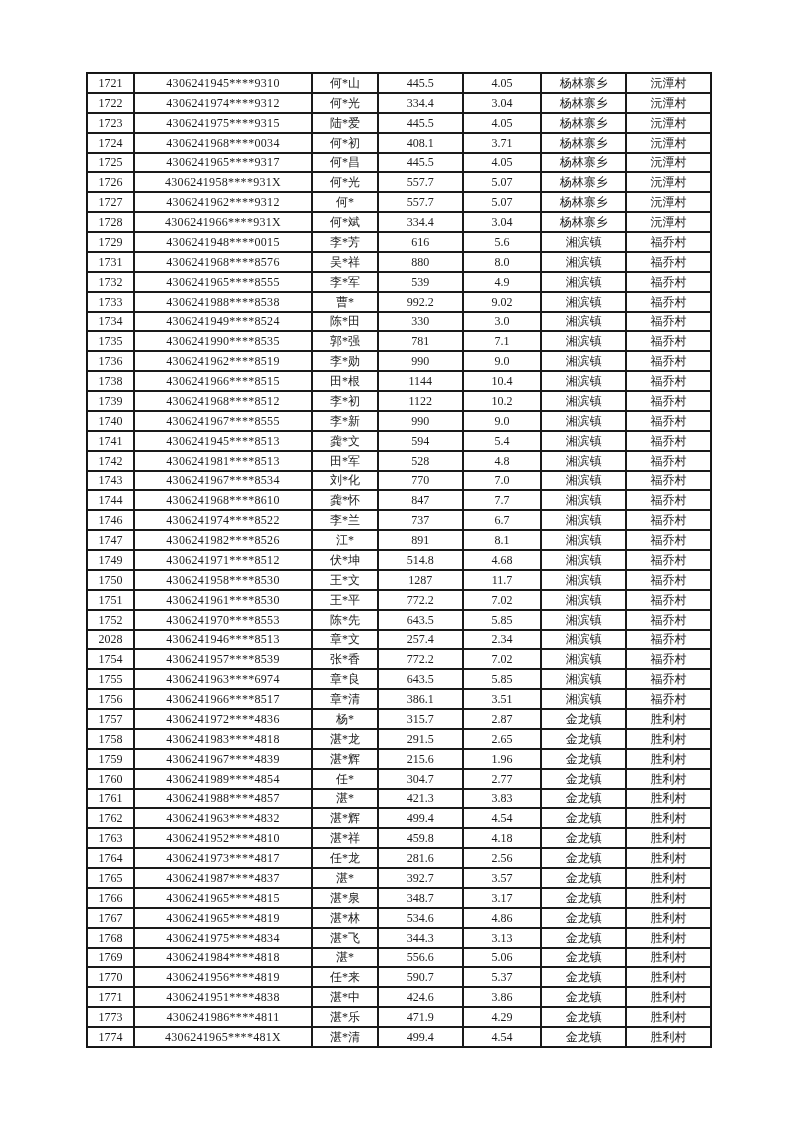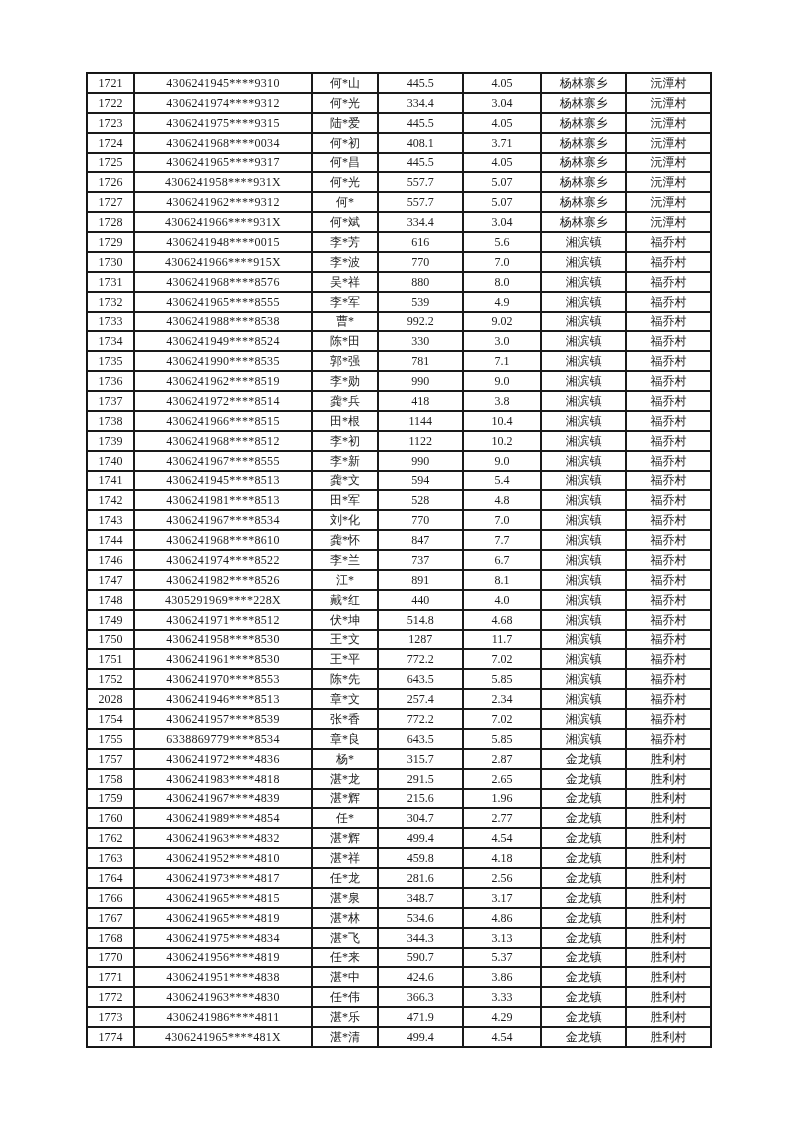--- a/index.html
+++ b/index.html
@@ -126,29 +126,20 @@
         <tr>
           <td>1729</td>
           <td class="c-id">4306241948****0015</td>
           <td>李*芳</td>
           <td>616</td>
           <td>5.6</td>
           <td>湘滨镇</td>
           <td>福乔村</td>
         </tr>
         <tr>
-          <td>1730</td>
-          <td class="c-id">4306241966****915X</td>
-          <td>李*波</td>
-          <td>770</td>
-          <td>7.0</td>
-          <td>湘滨镇</td>
-          <td>福乔村</td>
-        </tr>
-        <tr>
           <td>1731</td>
           <td class="c-id">4306241968****8576</td>
           <td>吴*祥</td>
           <td>880</td>
           <td>8.0</td>
           <td>湘滨镇</td>
           <td>福乔村</td>
         </tr>
         <tr>
           <td>1732</td>
@@ -189,29 +180,20 @@
         <tr>
           <td>1736</td>
           <td class="c-id">4306241962****8519</td>
           <td>李*勋</td>
           <td>990</td>
           <td>9.0</td>
           <td>湘滨镇</td>
           <td>福乔村</td>
         </tr>
         <tr>
-          <td>1737</td>
-          <td class="c-id">4306241972****8514</td>
-          <td>龚*兵</td>
-          <td>418</td>
-          <td>3.8</td>
-          <td>湘滨镇</td>
-          <td>福乔村</td>
-        </tr>
-        <tr>
           <td>1738</td>
           <td class="c-id">4306241966****8515</td>
           <td>田*根</td>
           <td>1144</td>
           <td>10.4</td>
           <td>湘滨镇</td>
           <td>福乔村</td>
         </tr>
         <tr>
           <td>1739</td>
@@ -279,29 +261,20 @@
         <tr>
           <td>1747</td>
           <td class="c-id">4306241982****8526</td>
           <td>江*</td>
           <td>891</td>
           <td>8.1</td>
           <td>湘滨镇</td>
           <td>福乔村</td>
         </tr>
         <tr>
-          <td>1748</td>
-          <td class="c-id">4305291969****228X</td>
-          <td>戴*红</td>
-          <td>440</td>
-          <td>4.0</td>
-          <td>湘滨镇</td>
-          <td>福乔村</td>
-        </tr>
-        <tr>
           <td>1749</td>
           <td class="c-id">4306241971****8512</td>
           <td>伏*坤</td>
           <td>514.8</td>
           <td>4.68</td>
           <td>湘滨镇</td>
           <td>福乔村</td>
         </tr>
         <tr>
           <td>1750</td>
@@ -343,24 +316,33 @@
           <td>1754</td>
           <td class="c-id">4306241957****8539</td>
           <td>张*香</td>
           <td>772.2</td>
           <td>7.02</td>
           <td>湘滨镇</td>
           <td>福乔村</td>
         </tr>
         <tr>
           <td>1755</td>
-          <td class="c-id">6338869779****8534</td>
+          <td class="c-id">4306241963****6974</td>
           <td>章*良</td>
           <td>643.5</td>
           <td>5.85</td>
+          <td>湘滨镇</td>
+          <td>福乔村</td>
+        </tr>
+        <tr>
+          <td>1756</td>
+          <td class="c-id">4306241966****8517</td>
+          <td>章*清</td>
+          <td>386.1</td>
+          <td>3.51</td>
           <td>湘滨镇</td>
           <td>福乔村</td>
         </tr>
         <tr>
           <td>1757</td>
           <td class="c-id">4306241972****4836</td>
           <td>杨*</td>
           <td>315.7</td>
           <td>2.87</td>
           <td>金龙镇</td>
@@ -387,20 +369,29 @@
         <tr>
           <td>1760</td>
           <td class="c-id">4306241989****4854</td>
           <td>任*</td>
           <td>304.7</td>
           <td>2.77</td>
           <td>金龙镇</td>
           <td>胜利村</td>
         </tr>
         <tr>
+          <td>1761</td>
+          <td class="c-id">4306241988****4857</td>
+          <td>湛*</td>
+          <td>421.3</td>
+          <td>3.83</td>
+          <td>金龙镇</td>
+          <td>胜利村</td>
+        </tr>
+        <tr>
           <td>1762</td>
           <td class="c-id">4306241963****4832</td>
           <td>湛*辉</td>
           <td>499.4</td>
           <td>4.54</td>
           <td>金龙镇</td>
           <td>胜利村</td>
         </tr>
         <tr>
           <td>1763</td>
@@ -414,20 +405,29 @@
         <tr>
           <td>1764</td>
           <td class="c-id">4306241973****4817</td>
           <td>任*龙</td>
           <td>281.6</td>
           <td>2.56</td>
           <td>金龙镇</td>
           <td>胜利村</td>
         </tr>
         <tr>
+          <td>1765</td>
+          <td class="c-id">4306241987****4837</td>
+          <td>湛*</td>
+          <td>392.7</td>
+          <td>3.57</td>
+          <td>金龙镇</td>
+          <td>胜利村</td>
+        </tr>
+        <tr>
           <td>1766</td>
           <td class="c-id">4306241965****4815</td>
           <td>湛*泉</td>
           <td>348.7</td>
           <td>3.17</td>
           <td>金龙镇</td>
           <td>胜利村</td>
         </tr>
         <tr>
           <td>1767</td>
@@ -441,47 +441,47 @@
         <tr>
           <td>1768</td>
           <td class="c-id">4306241975****4834</td>
           <td>湛*飞</td>
           <td>344.3</td>
           <td>3.13</td>
           <td>金龙镇</td>
           <td>胜利村</td>
         </tr>
         <tr>
+          <td>1769</td>
+          <td class="c-id">4306241984****4818</td>
+          <td>湛*</td>
+          <td>556.6</td>
+          <td>5.06</td>
+          <td>金龙镇</td>
+          <td>胜利村</td>
+        </tr>
+        <tr>
           <td>1770</td>
           <td class="c-id">4306241956****4819</td>
           <td>任*来</td>
           <td>590.7</td>
           <td>5.37</td>
           <td>金龙镇</td>
           <td>胜利村</td>
         </tr>
         <tr>
           <td>1771</td>
           <td class="c-id">4306241951****4838</td>
           <td>湛*中</td>
           <td>424.6</td>
           <td>3.86</td>
           <td>金龙镇</td>
           <td>胜利村</td>
         </tr>
         <tr>
-          <td>1772</td>
-          <td class="c-id">4306241963****4830</td>
-          <td>任*伟</td>
-          <td>366.3</td>
-          <td>3.33</td>
-          <td>金龙镇</td>
-          <td>胜利村</td>
-        </tr>
-        <tr>
           <td>1773</td>
           <td class="c-id">4306241986****4811</td>
           <td>湛*乐</td>
           <td>471.9</td>
           <td>4.29</td>
           <td>金龙镇</td>
           <td>胜利村</td>
         </tr>
         <tr>
           <td>1774</td>

